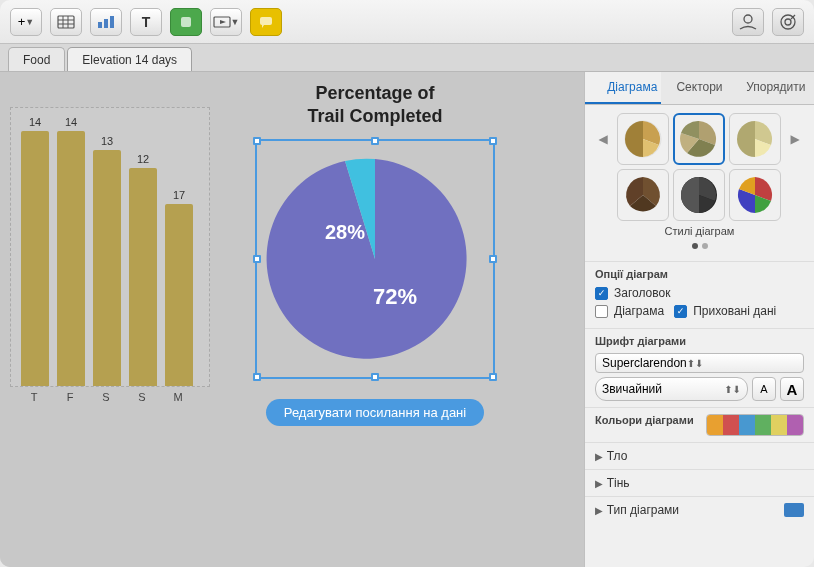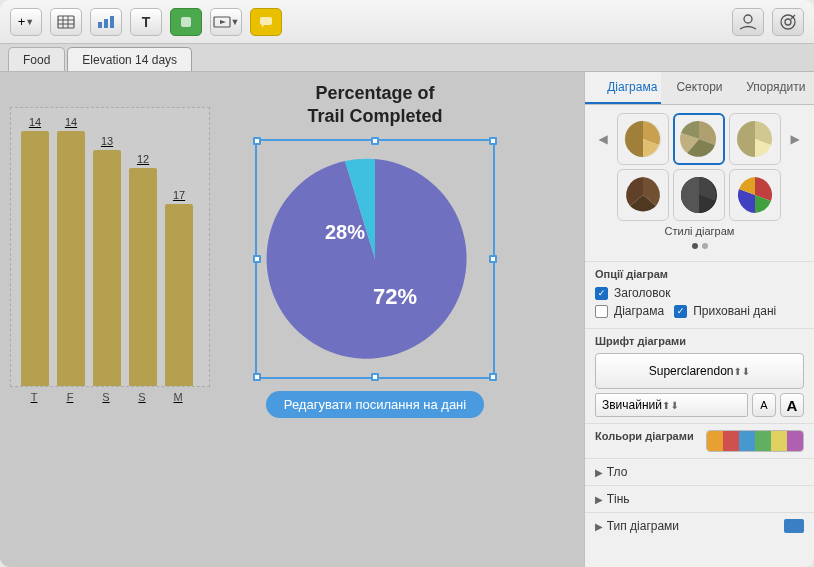--- a/index.html
+++ b/index.html
@@ -176,21 +176,21 @@
     .pie-handle.tl { top: -4px; left: -4px; }
     .pie-handle.tr { top: -4px; right: -4px; }
     .pie-handle.bl { bottom: -4px; left: -4px; }
     .pie-handle.br { bottom: -4px; right: -4px; }
     .pie-handle.tm { top: -4px; left: 50%; transform: translateX(-50%); }
     .pie-handle.bm { bottom: -4px; left: 50%; transform: translateX(-50%); }
     .pie-handle.ml { top: 50%; left: -4px; transform: translateY(-50%); }
     .pie-handle.mr { top: 50%; right: -4px; transform: translateY(-50%); }
 
     .edit-data-btn {
-      margin-top: 12px;
+      margin-top: 20px;
       padding: 6px 18px;
       background: #4a9ae0;
       color: white;
       border-radius: 14px;
       font-size: 13px;
       cursor: pointer;
       border: none;
     }
 
     
@@ -313,51 +313,52 @@
       flex-shrink: 0;
     }
     .checkbox.checked {
       background: #1a6fc4;
       border-color: #1a6fc4;
       color: white;
     }
     .option-label { font-size: 12px; color: #333; }
     .select-box {
       width: 100%;
-      height: 36px;
+      height: 20px;
       border: 1px solid #bbb;
       border-radius: 4px;
       background: linear-gradient(to bottom, #fff, #ececec);
       font-size: 12px;
       padding: 0 6px;
       display: flex;
       align-items: center;
-      justify-content: center;
+      justify-content: flex-start;
       cursor: pointer;
       margin-bottom: 4px;
     }
     .select-arrow {
       font-size: 10px;
       color: #666;
     }
     .font-size-row {
       display: flex;
       gap: 4px;
       align-items: center;
     }
     .font-select {
       flex: 1;
       height: 24px;
       border: 1px solid #bbb;
-      border-radius: 2px;
+      border-radius: 11px;
       background: linear-gradient(to bottom, #fff, #ececec);
       font-size: 12px;
       padding: 0 6px;
       display: flex;
       align-items: center;
+      justify-content: space-between;
       cursor: pointer;
     }
     .font-a-btn {
       width: 24px;
       height: 24px;
       border: 1px solid #bbb;
       border-radius: 4px;
       background: linear-gradient(to bottom, #fff, #e8e8e8);
       display: flex;
       align-items: center;
@@ -462,21 +463,21 @@
   <div class="tab active">
     <span>Elevation 14 days</span>
   </div>
 </div>
 
 <div class="main">
 
   <div class="canvas">
     <div class="canvas-bg"></div>
 
-    <div class="bar-chart-container" style="position:absolute;left:10px;top:35px;text-decoration:underline;">
+    <div class="bar-chart-container" style="position:absolute;left:10px;top:35px;">
       <div style="display:flex;align-items:flex-end;gap:8px;height:280px;padding:10px 10px 0;border:1px dashed #aaa;background:rgba(255,255,255,0.08);position:relative;">
         <div class="bar-col">
           <span class="bar-value">14</span>
           <div class="bar" style="height:255px;"></div>
         </div>
         <div class="bar-col">
           <span class="bar-value">14</span>
           <div class="bar" style="height:255px;"></div>
         </div>
         <div class="bar-col">

